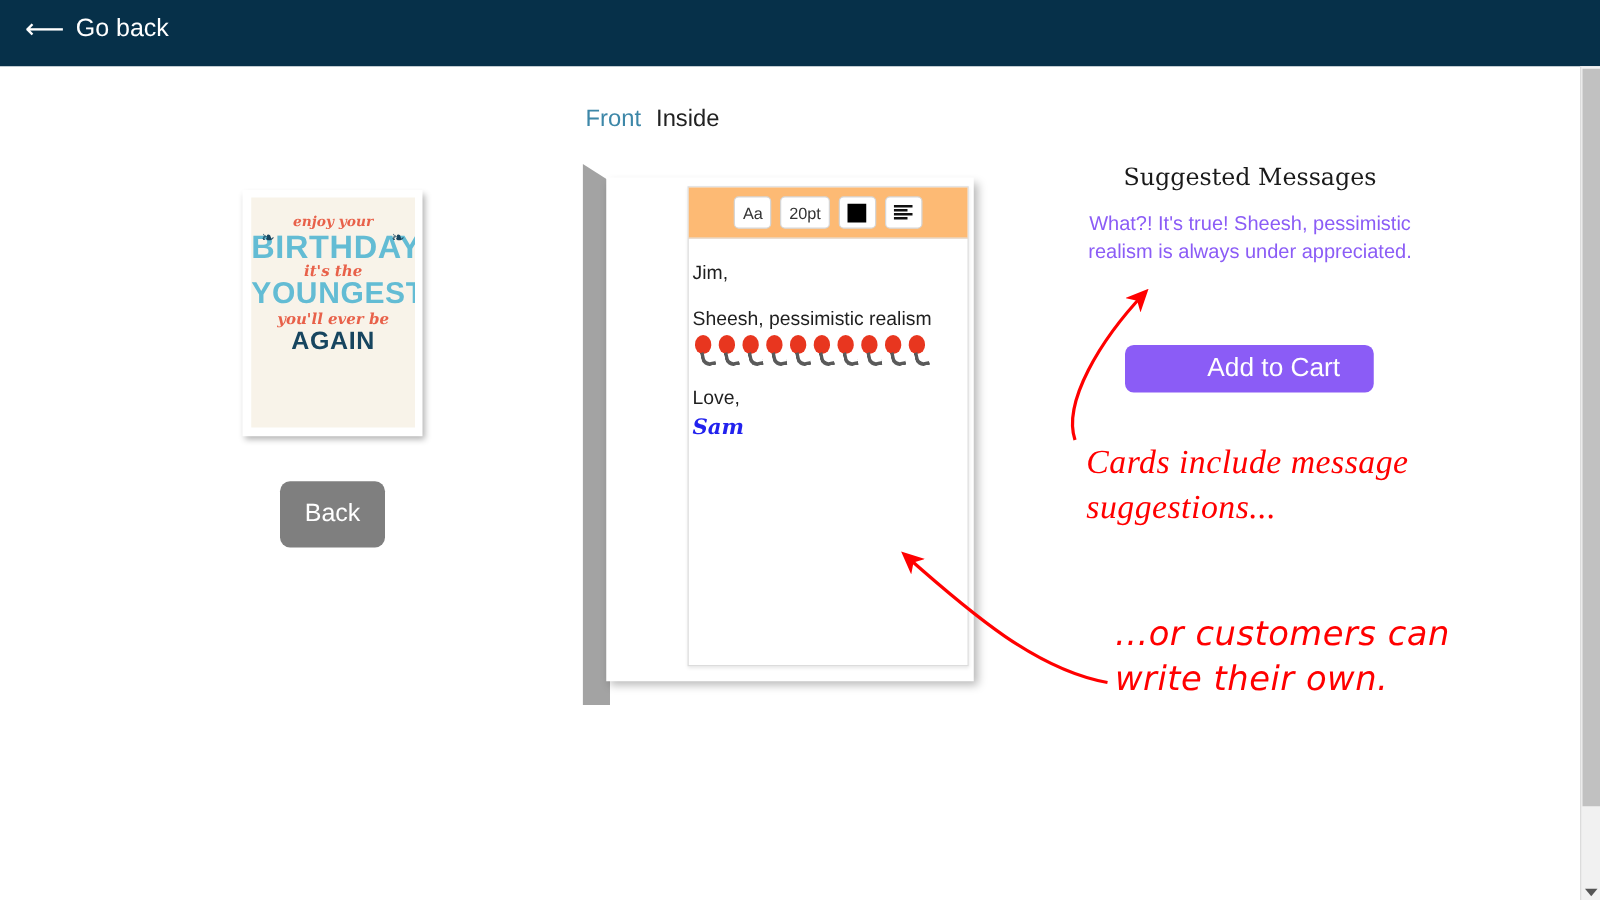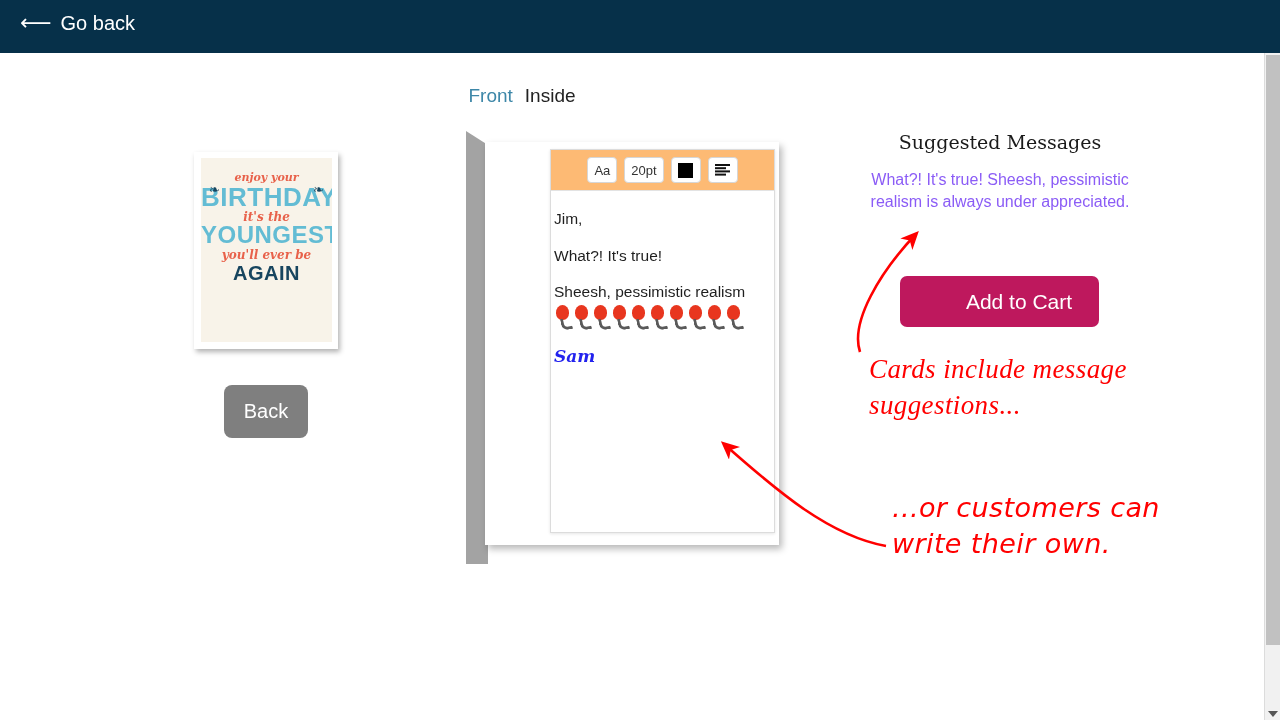--- a/index.html
+++ b/index.html
@@ -264,22 +264,22 @@
     font-size: 16px;
     line-height: 1.37;
     color: #8b5cf6;
     cursor: pointer;
   }
   #add-to-cart {
     position: absolute;
     left: 900px;
     top: 276px;
     width: 199px;
-    height: 51px;
-    background: #be185d;
+    height: 38px;
+    background: #8b5cf6;
     border: none;
     border-radius: 7px;
     color: #ffffff;
     font-size: 21px;
     font-family: "Liberation Sans", sans-serif;
     cursor: pointer;
     padding-left: 45px;
   }
 
   
@@ -382,23 +382,23 @@
             <rect x="0" y="0" width="15" height="2" fill="#111"></rect>
             <rect x="0" y="3.2" width="11" height="2" fill="#111"></rect>
             <rect x="0" y="6.4" width="15" height="2" fill="#111"></rect>
             <rect x="0" y="9.6" width="11" height="2" fill="#111"></rect>
           </svg>
         </div>
       </div>
 
       <div id="message-body">
         <p class="msg-para">Jim,</p>
-        <p class="msg-para">What?! It's true!</p>
         <p class="msg-para tight">Sheesh, pessimistic realism</p>
         <div id="msg-balloons"><span class="balloon"></span><span class="balloon"></span><span class="balloon"></span><span class="balloon"></span><span class="balloon"></span><span class="balloon"></span><span class="balloon"></span><span class="balloon"></span><span class="balloon"></span><span class="balloon"></span></div>
+        <p class="msg-para tight">Love,</p>
         <p class="msg-para" id="msg-signature">Sam</p>
       </div>
 
     </div>
   </div>
 </div>
 
 <div id="suggest-title">Suggested Messages</div>
 <div id="suggest-text">What?! It's true! Sheesh, pessimistic realism is always under appreciated.</div>
 <button id="add-to-cart">Add to Cart</button>

